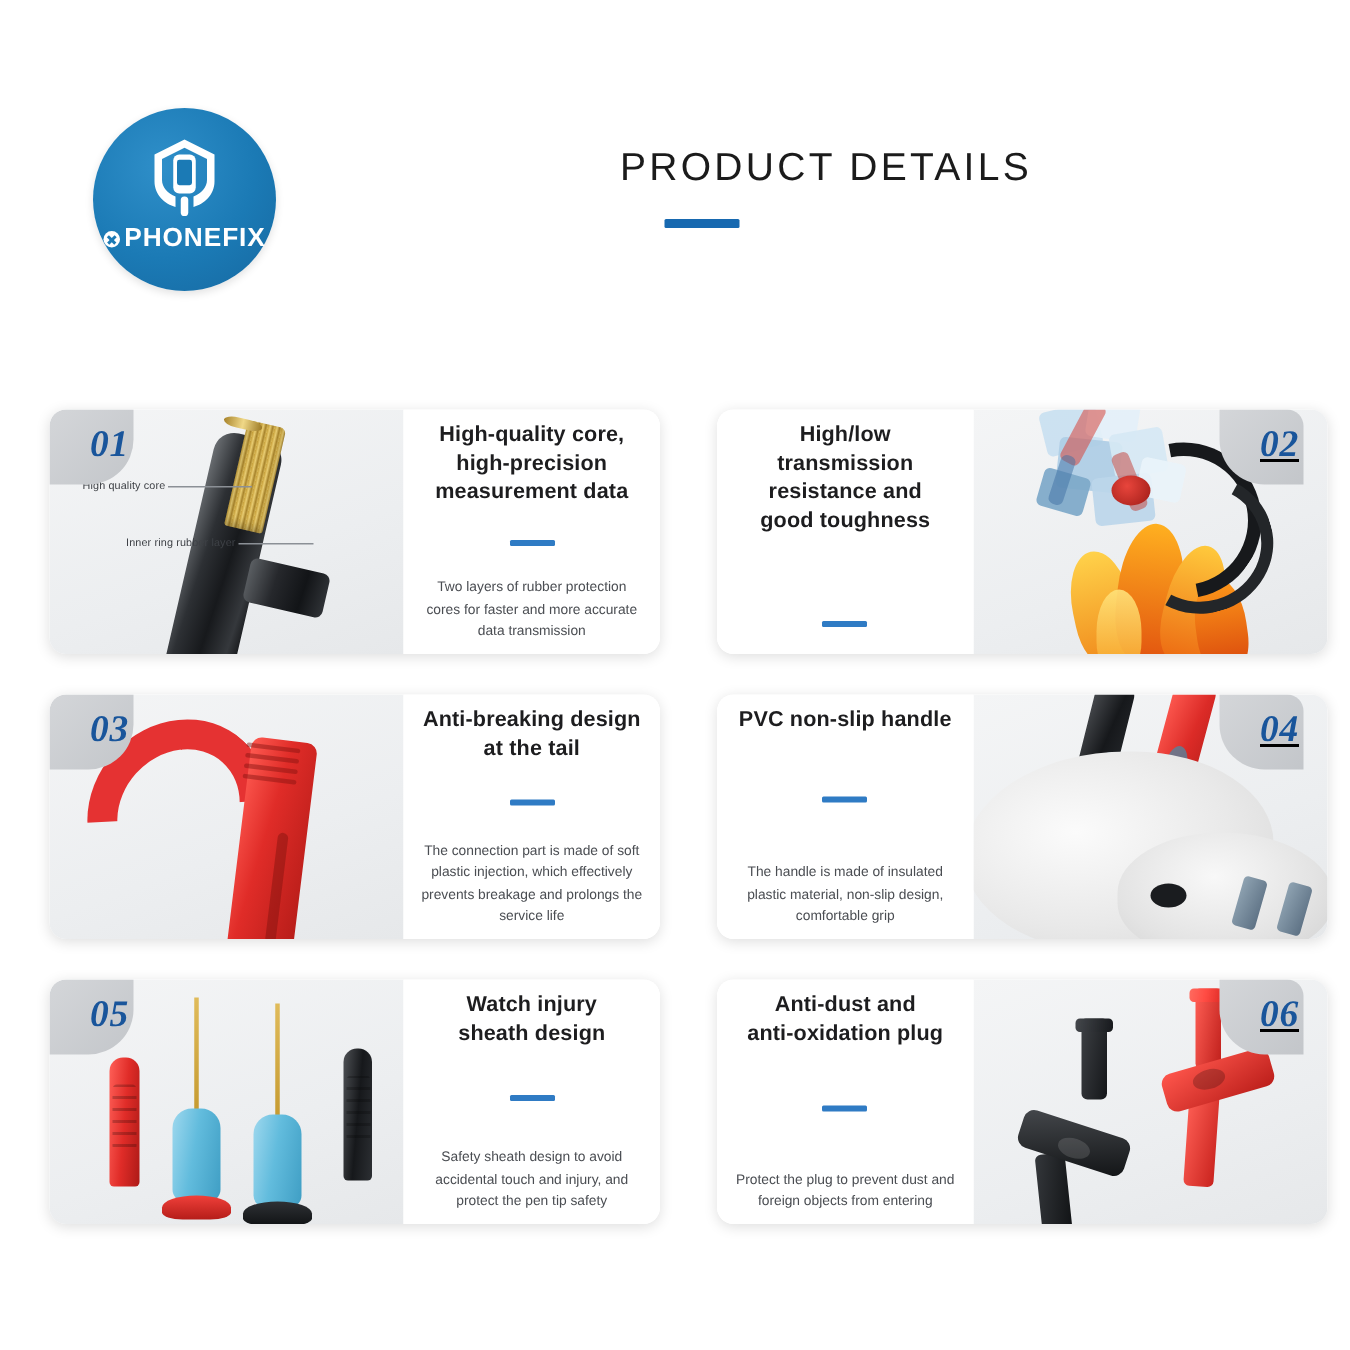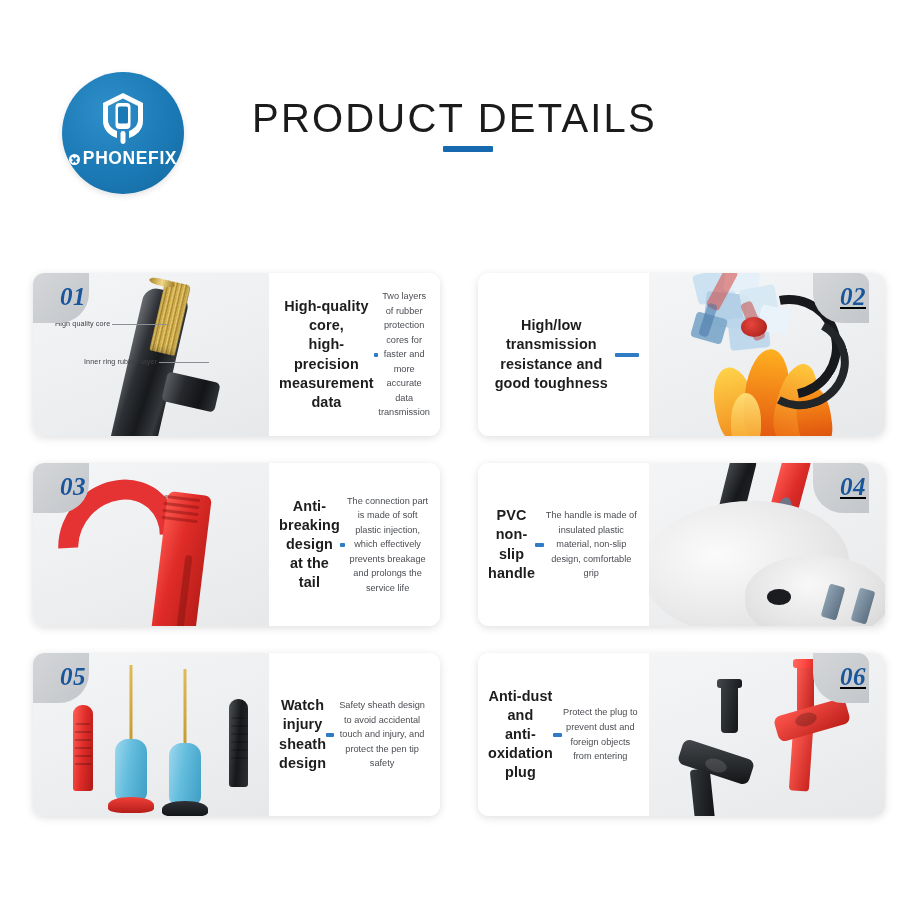--- a/index.html
+++ b/index.html
@@ -65,22 +65,22 @@
     background: #1b7ab5;
   }
   .logo-dot::before { transform: rotate(45deg); }
   .logo-dot::after  { transform: rotate(-45deg); }
 
   .page-title {
     position: absolute;
     left: 252px;
     top: 96px;
     width: 436px;
-    text-align: left;
-    font-size: 40px;
+    text-align: right;
+    font-size: 26px;
     font-weight: normal;
     letter-spacing: 2.2px;
     color: #1b1b1b;
     font-family: "Liberation Sans", sans-serif;
   }
   .title-rule {
     position: absolute;
     left: 443px;
     top: 146px;
     width: 50px;
@@ -117,21 +117,21 @@
     width: 58%;
     background: linear-gradient(160deg, #f4f5f6 0%, #eceef0 60%, #e6e8ea 100%);
     overflow: hidden;
     flex-shrink: 0;
   }
   .panel-txt {
     position: relative;
     width: 42%;
     background: #ffffff;
     display: flex;
-    flex-direction: row;
+    flex-direction: column;
     align-items: center;
     justify-content: space-between;
     padding: 8px 10px;
   }
   .card.reverse { flex-direction: row-reverse; }
 
   .card-heading {
     font-size: 14.4px;
     font-weight: bold;
     color: #1d1d1f;

